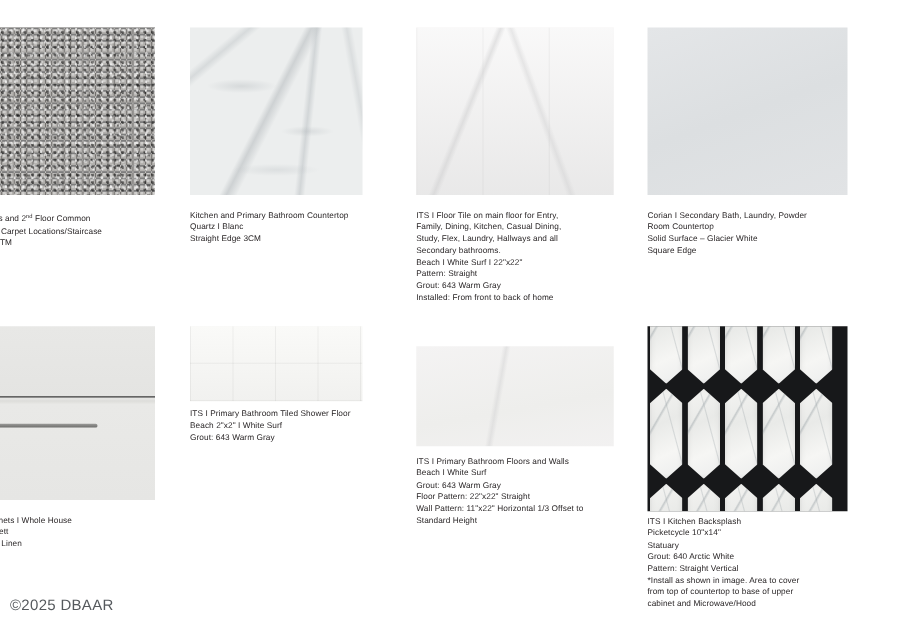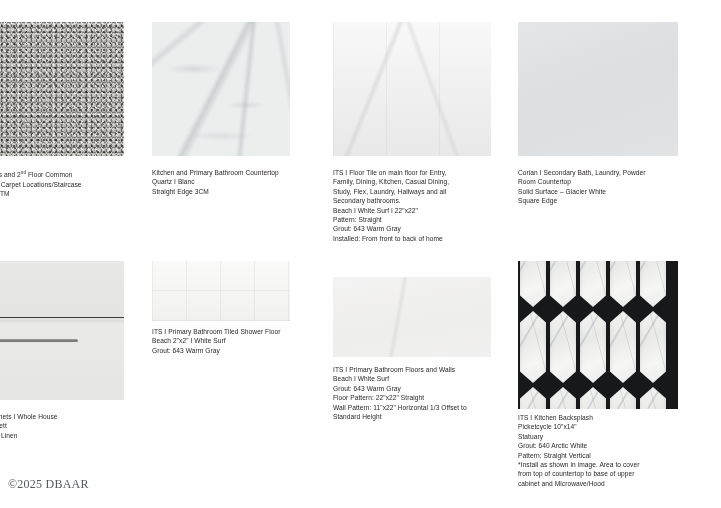--- a/index.html
+++ b/index.html
@@ -220,21 +220,21 @@
   #cap-primary  { left: 333px; top: 365px; width: 180px; }
   #cap-backspl  { left: 518px; top: 413px; width: 185px; }
 
   #watermark {
     position: absolute;
     left: 8px;
     top: 477px;
     font-size: 12px;
     color: #55595d;
     letter-spacing: .02em;
-    font-family: Liberation Serif, serif;
+    font-family: Liberation Sans, sans-serif;
   }
   .sup { font-size: .7em; vertical-align: super; }
 </style>
 </head>
 <body>
 
 <div class="sheet">
 
   <div class="swatch" id="sw-carpet"></div>
   <div class="swatch" id="sw-quartz"></div>

